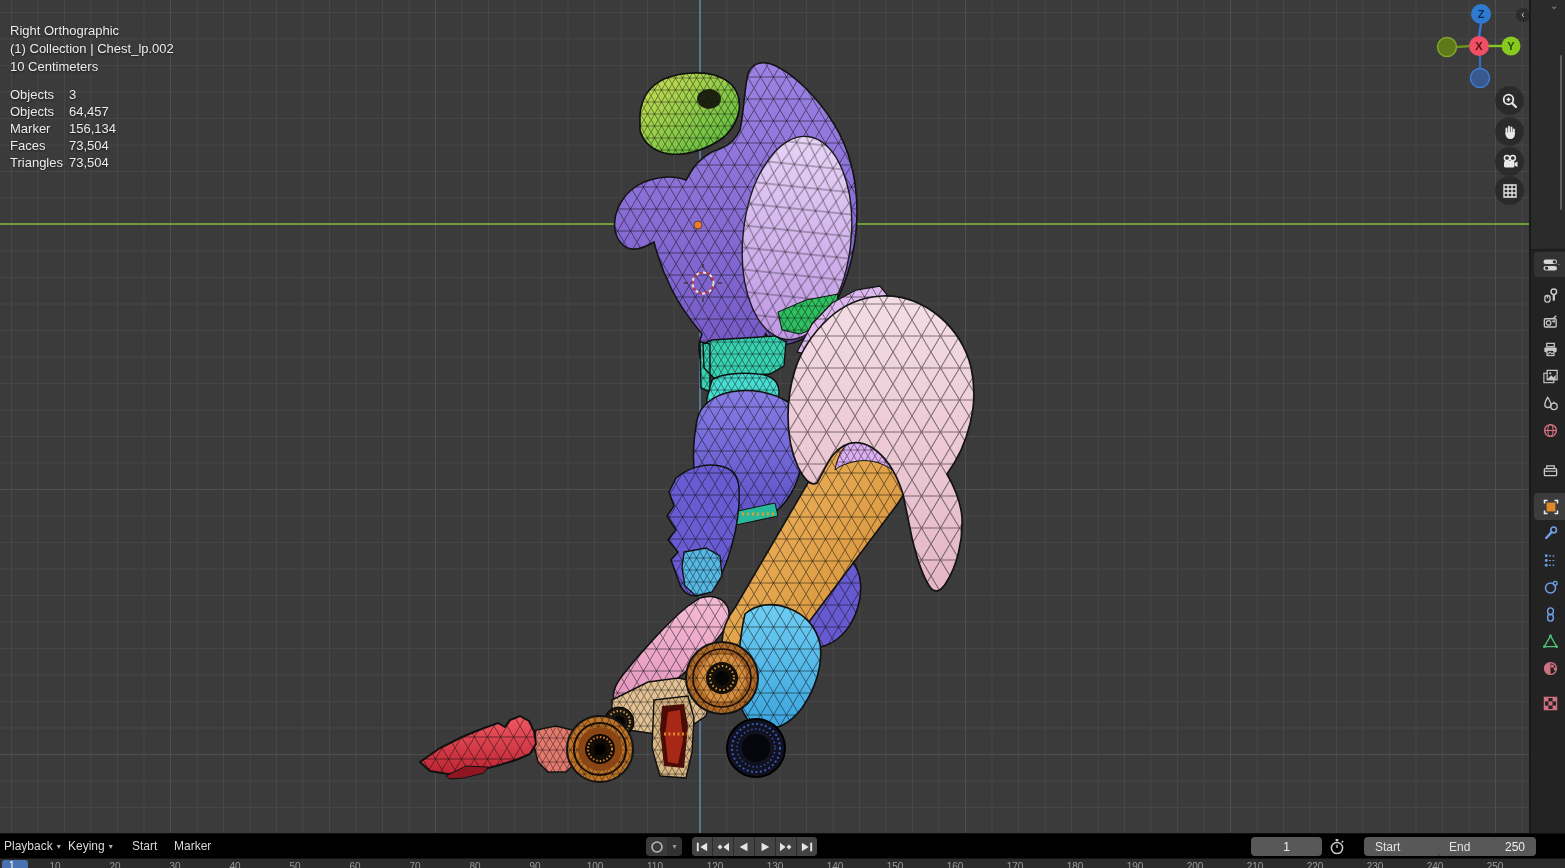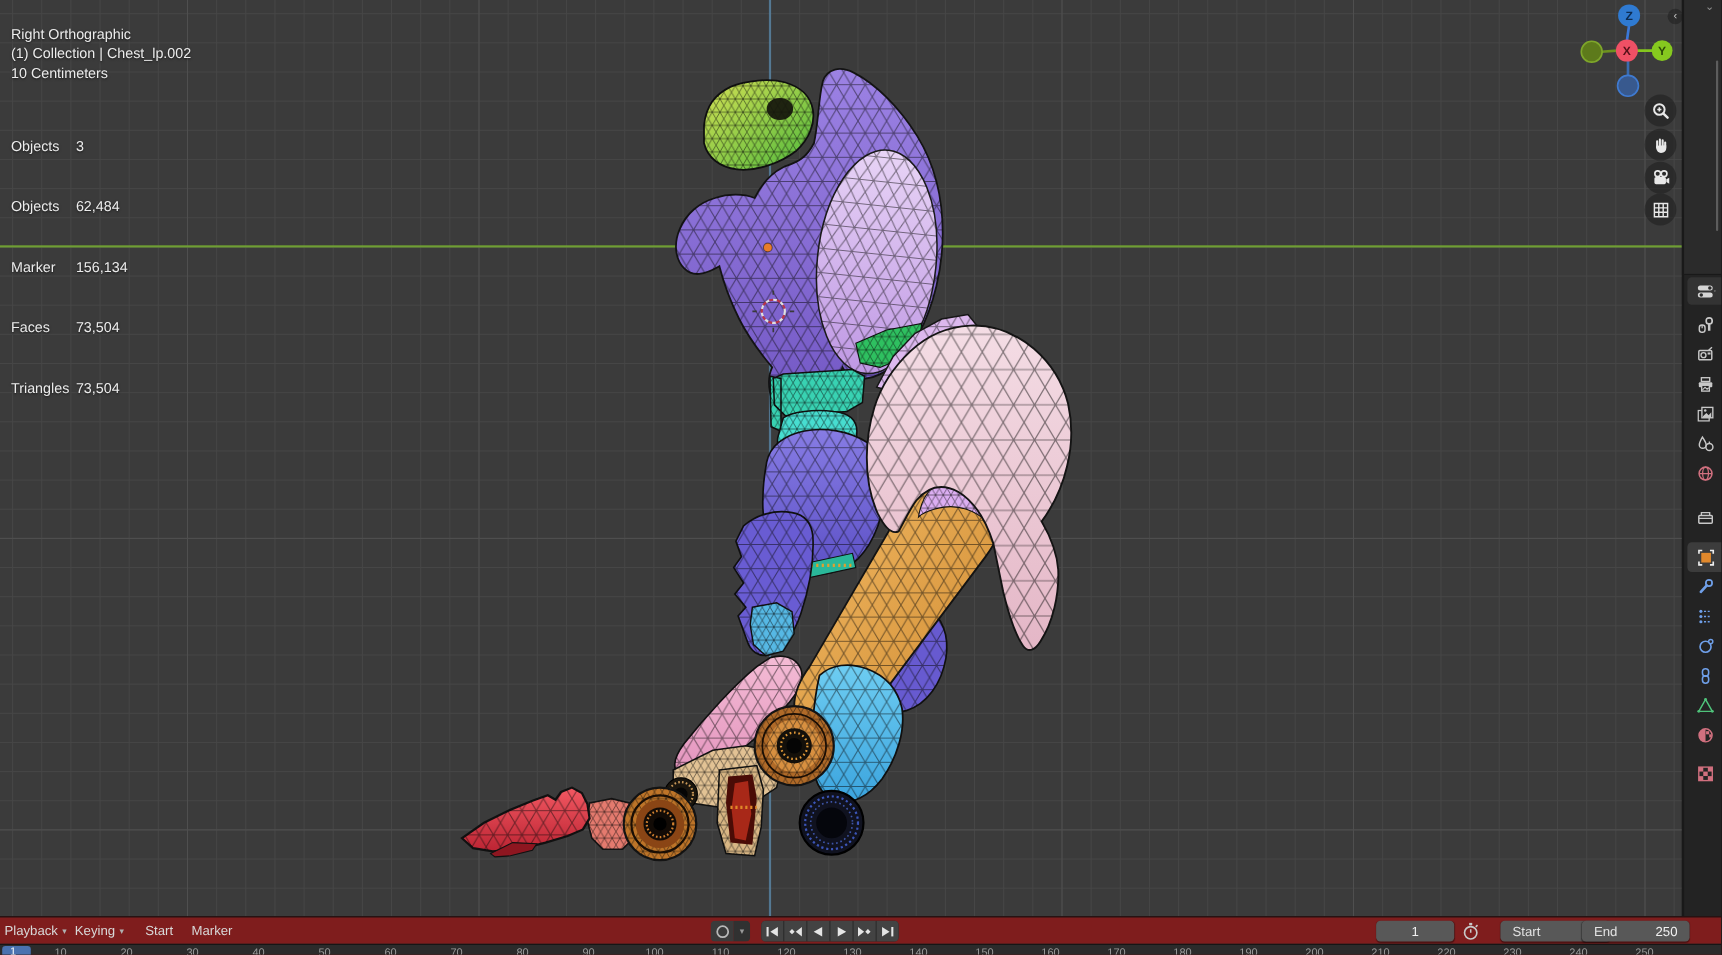--- a/index.html
+++ b/index.html
@@ -15,42 +15,42 @@
       linear-gradient(#464646 1px, transparent 1px),
       linear-gradient(90deg,#464646 1px, transparent 1px);
     background-size:265px 265px,265px 265px,26.5px 26.5px,26.5px 26.5px;
     background-position:170px -41px,170px -41px,11px 12px,11px 12px;}
   .axis-y{position:absolute;left:0;top:223px;width:100%;height:2px;background:#71a233;opacity:.95;}
   .axis-z{position:absolute;left:699px;top:0;width:2px;height:100%;background:#56809f;opacity:.85;}
   .scene{position:absolute;left:0;top:0;}
   .hud{position:absolute;left:10px;top:22px;color:#ececec;font-size:13px;line-height:18px;
        text-shadow:0 1px 2px rgba(0,0,0,.6);white-space:nowrap;}
   .hud .stats{margin-top:10px;line-height:17px;}
-  .hud .srow span.lab{display:inline-block;width:59px;margin-top:38px;}
+  .hud .srow span.lab{display:inline-block;width:59px;}
   
   .gizmo{position:absolute;left:1432px;top:0;}
   .navbtn{position:absolute;left:1495px;width:29px;height:29px;border-radius:50%;
           background:rgba(30,30,30,.55);display:flex;align-items:center;justify-content:center;}
   .collapse{position:absolute;left:1516px;top:8px;width:14px;height:14px;border-radius:50%;
             background:rgba(25,25,25,.45);color:#c5c5c5;font-size:10px;line-height:14px;
             text-align:center;}
   .corner-chev{position:absolute;left:1548px;top:2px;color:#909090;font-size:10px;}
   
   .rpanel{position:absolute;left:1529px;top:0;width:36px;height:833px;background:#232323;
           border-left:2px solid #191919;}
   .rpanel .outliner-edge{position:absolute;left:0;top:0;width:100%;height:249px;background:#2b2b2b;
           border-bottom:1px solid #191919;}
   .rpanel .scrollbar{position:absolute;left:29px;top:55px;width:2px;height:155px;background:#5d5d5d;border-radius:1px;}
   .tabs{position:absolute;left:0;top:252px;width:100%;display:flex;flex-direction:column;align-items:center;}
   .ptab{width:33px;height:27px;margin-left:3px;display:flex;align-items:center;justify-content:center;}
   .ptab.hdr{background:#333333;border-radius:4px 0 0 4px;height:25px;margin-bottom:5px;}
   .ptab.active{background:#3c3c3c;border-radius:4px 0 0 4px;}
   .tgap{height:13px;}
   
-  .timeline{position:absolute;left:0;top:833px;width:1565px;height:35px;background:#7f1d1d;
+  .timeline{position:absolute;left:0;top:833px;width:1565px;height:35px;background:#000000;
             border-top:1px solid #0f0f0f;color:#d8d8d8;font-size:12px;}
   .tl-header{position:relative;height:24px;}
   .menu{position:absolute;top:3px;height:18px;display:flex;align-items:center;gap:4px;padding:0 4px;}
   .menu .chev{font-size:8px;color:#b0b0b0;}
   .transport{position:absolute;left:692px;top:3px;height:19px;display:flex;gap:1px;background:#2b2b2b;
              border-radius:4px;overflow:hidden;}
   .tbtn{width:20px;height:19px;background:#434343;display:flex;align-items:center;justify-content:center;}
   .autokey{position:absolute;left:646px;top:3px;height:19px;display:flex;border-radius:4px;overflow:hidden;}
   .autokey .a{width:21px;background:#3a3a3a;display:flex;align-items:center;justify-content:center;}
   .autokey .b{width:15px;background:#313131;display:flex;align-items:center;justify-content:center;color:#9a9a9a;font-size:8px;}
@@ -297,21 +297,21 @@
         <path d="M703,268 v-4 M703,298 v4 M688,283 h-4 M718,283 h4" stroke="#3a3a3a" stroke-width="1.5"></path>
       </g>
     </svg>
 
     <div class="hud">
       <div>Right Orthographic</div>
       <div>(1) Collection | Chest_lp.002</div>
       <div>10 Centimeters</div>
       <div class="stats">
         <div class="srow"><span class="lab">Objects</span><span>3</span></div>
-        <div class="srow"><span class="lab">Objects</span><span>62,484</span></div>
+        <div class="srow"><span class="lab">Objects</span><span>64,457</span></div>
         <div class="srow"><span class="lab">Marker</span><span>156,134</span></div>
         <div class="srow"><span class="lab">Faces</span><span>73,504</span></div>
         <div class="srow"><span class="lab">Triangles</span><span>73,504</span></div>
       </div>
     </div>
 
     <svg class="gizmo" width="100" height="92" viewBox="1432 0 100 92">
       <path d="M1481,23 L1479,37" stroke="#3a78d8" stroke-width="2.4"></path>
       <path d="M1480,55 L1480,69" stroke="#3a6bb0" stroke-width="2.4"></path>
       <path d="M1488,46 L1502,46" stroke="#84c61e" stroke-width="2.4"></path>

